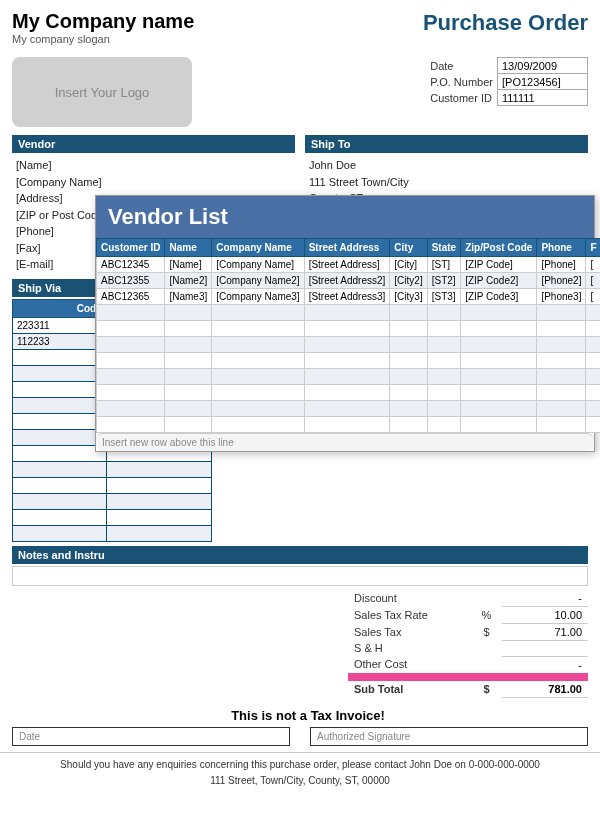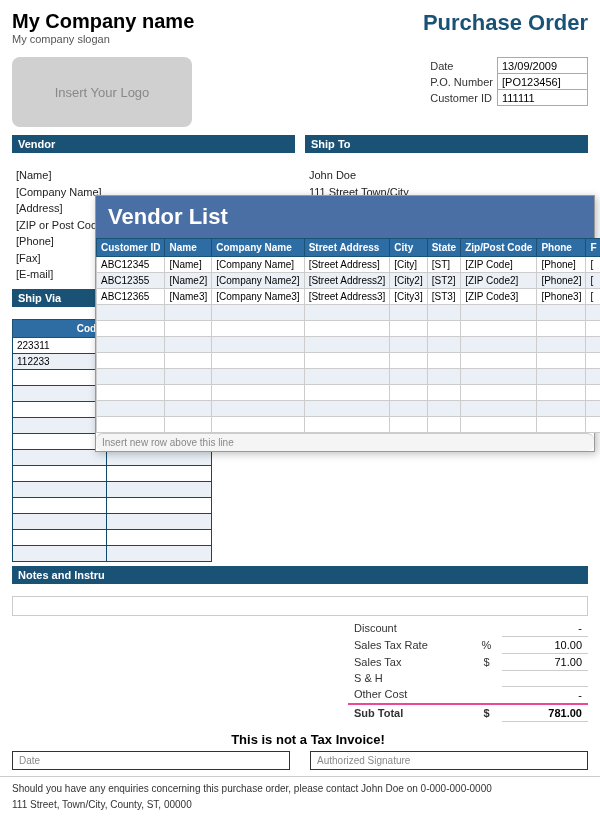--- a/index.html
+++ b/index.html
@@ -86,21 +86,21 @@
     }
     .vendor-section, .shipto-section {
       flex: 1;
     }
     .section-header {
       background: #1a5276;
       color: #fff;
       font-weight: bold;
       font-size: 11px;
       padding: 3px 6px;
-      margin-bottom: 12px;
+      margin-bottom: 2px;
     }
     .section-body {
       font-size: 11px;
       padding: 2px 4px;
       color: #222;
       line-height: 1.5;
     }
 
     
     .ship-via {
@@ -150,21 +150,21 @@
       min-width: 240px;
     }
     .totals-table td {
       padding: 2px 6px;
     }
     .totals-table .total-label { color: #333; }
     .totals-table .total-sym { color: #333; text-align: center; }
     .totals-table .total-value { text-align: right; min-width: 60px; border-bottom: 1px solid #ccc; }
     .totals-table .subtotal-row td {
       font-weight: bold;
-      border-top: 2px solid #ec4899;
+      border-top: 8px solid #ec4899;
     }
 
     
     .tax-invoice {
       text-align: center;
       font-weight: bold;
       font-size: 13px;
       padding: 6px 0 4px 16px;
     }
 
@@ -181,21 +181,21 @@
       border-bottom: 1px solid #333;
       border-left: 1px solid #333;
       border-right: 1px solid #333;
       padding: 3px 6px;
       font-size: 10px;
       color: #888;
     }
 
     
     .footer {
-      text-align: left;
+      text-align: center;
       font-size: 10px;
       color: #333;
       padding: 4px 12px;
       line-height: 1.6;
       border-top: 1px solid #ccc;
     }
 
     
     .vendor-list-overlay {
       position: absolute;

